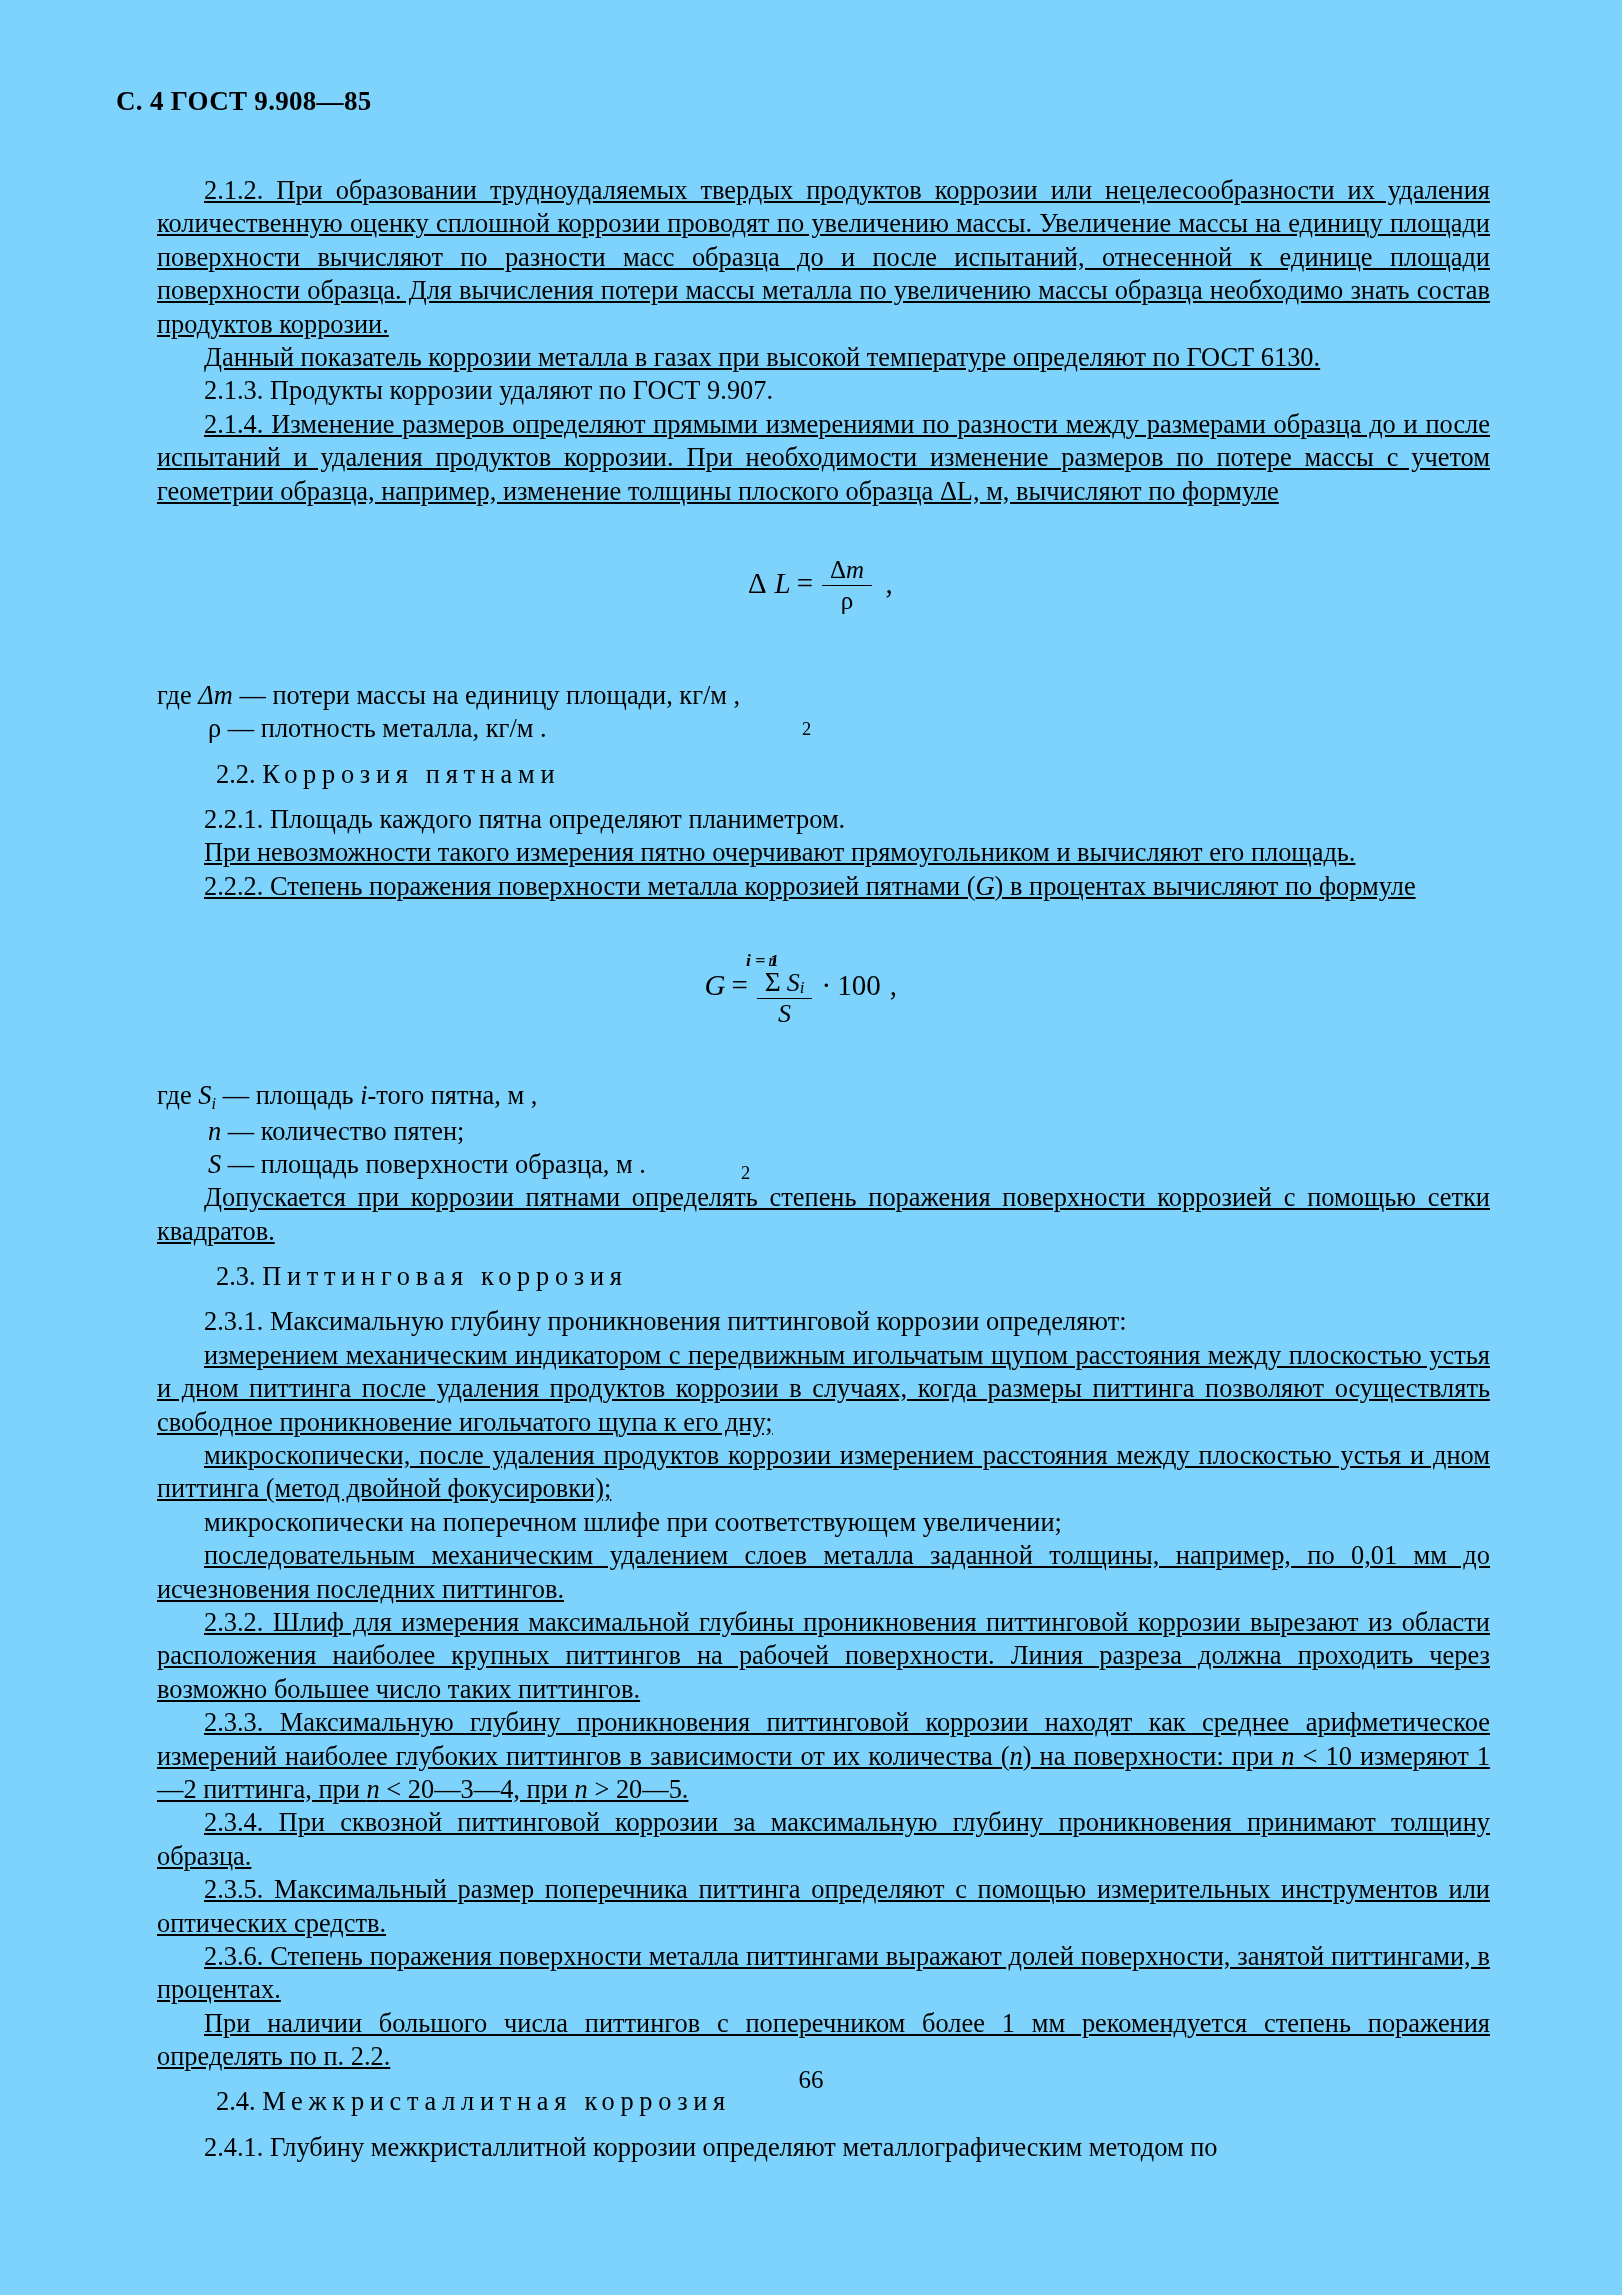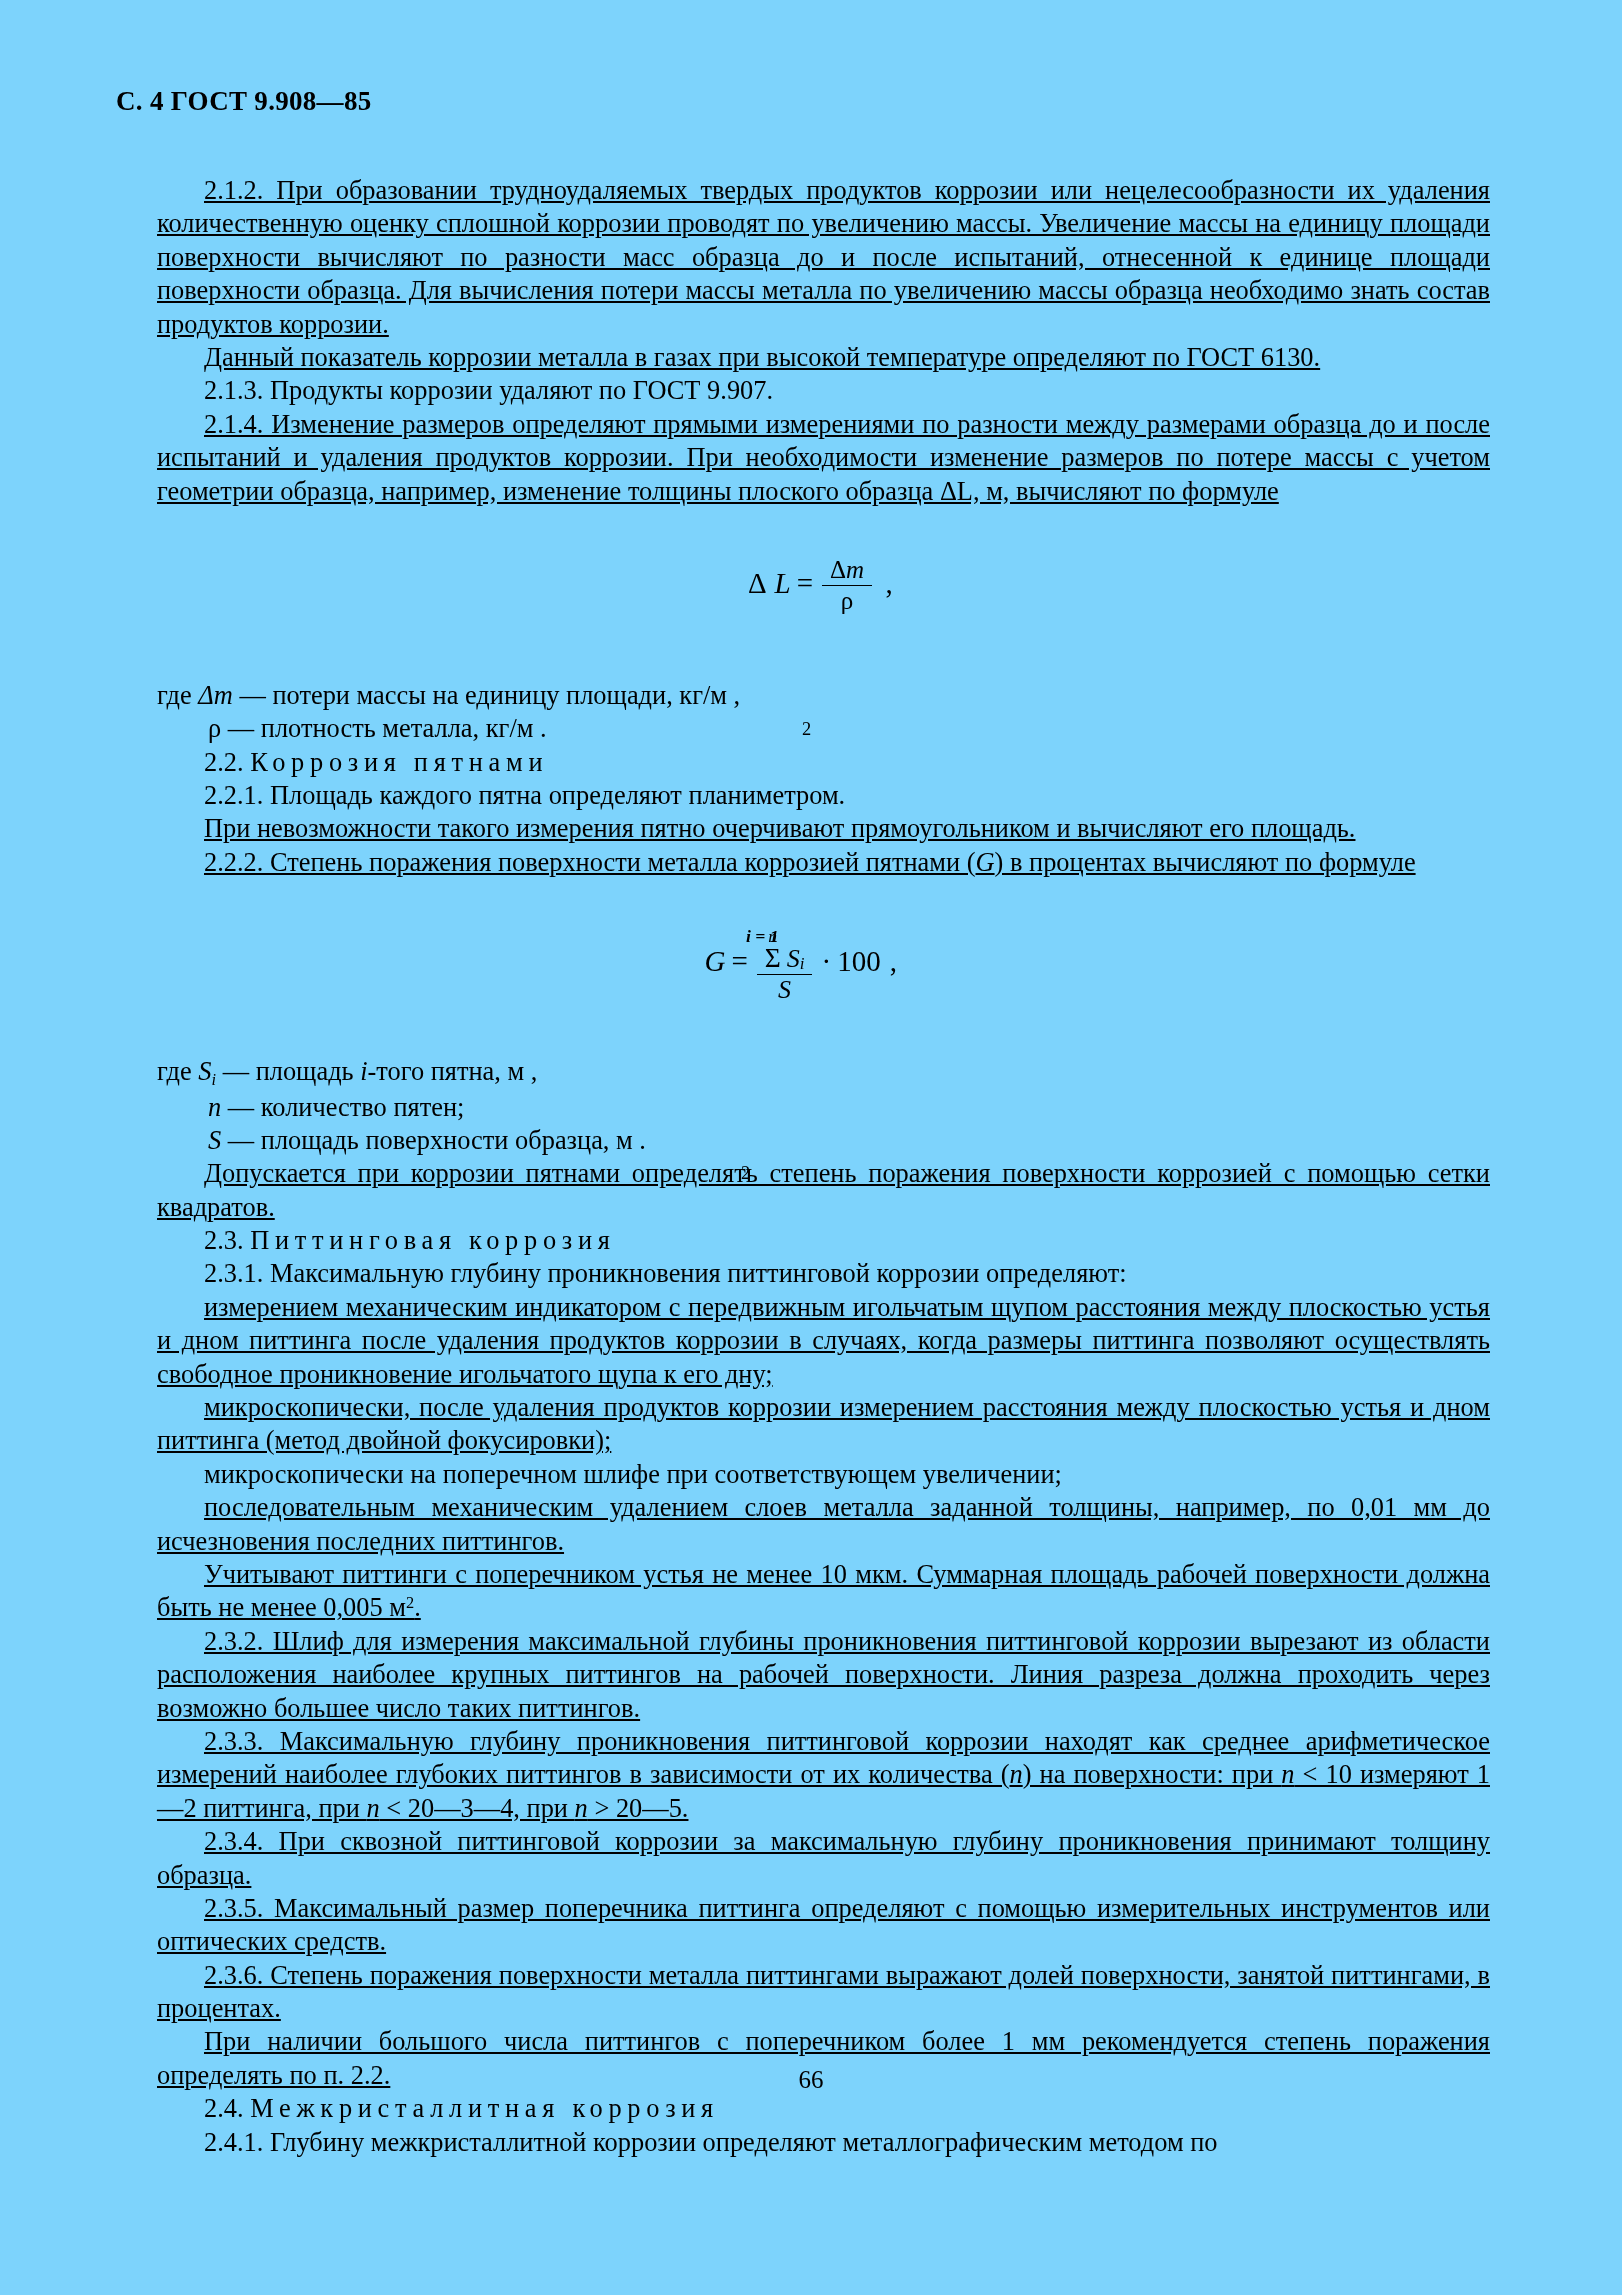--- a/index.html
+++ b/index.html
@@ -49,21 +49,21 @@
   p.para.hang { text-indent: 0; padding-left: 51px; }
 
   
   p.para.full { text-align-last: left; text-decoration: underline; }
 
   
   .sect-head {
     font-size: 26.4px;
     line-height: 1.265;
     text-indent: 47px;
-    margin: 0;
+    margin: 12px;
     white-space: nowrap;
   }
   .sect-head .spaced {
     letter-spacing: 5.7px;
   }
 
   
   .formula-block {
     text-align: center;
     font-size: 27.5px;
@@ -216,21 +216,20 @@
 
     <p class="sect-head"><span>2.3.</span>&nbsp;<span class="spaced">Питтинговая коррозия</span></p>
 
     <p class="para">2.3.1. Максимальную глубину проникновения питтинговой коррозии определяют:</p>
 
     <p class="para full">измерением механическим индикатором с передвижным игольчатым щупом расстояния между плоскостью устья и дном питтинга после удаления продуктов коррозии в случаях, когда размеры питтинга позволяют осуществлять свободное проникновение игольчатого щупа к его дну;</p>
     <p class="para full">микроскопически, после удаления продуктов коррозии измерением расстояния между плоскостью устья и дном питтинга (метод двойной фокусировки);</p>
     <p class="para">микроскопически на поперечном шлифе при соответствующем увеличении;</p>
     <p class="para full">последовательным механическим удалением слоев металла заданной толщины, например, по 0,01 мм до исчезновения последних питтингов.</p>
 
-    <p class="para full"><span>Учитывают питтинги с поперечником устья не менее 10 мкм. Суммарная площадь рабочей поверхности должна быть не менее 0,005 м</span><span class="sup">2</span><span>.</span></p>
 
     <p class="para full">2.3.2. Шлиф для измерения максимальной глубины проникновения питтинговой коррозии вырезают из области расположения наиболее крупных питтингов на рабочей поверхности. Линия разреза должна проходить через возможно большее число таких питтингов.</p>
 
     <p class="para full"><span>2.3.3. Максимальную глубину проникновения питтинговой коррозии находят как среднее арифметическое измерений наиболее глубоких питтингов в зависимости от их количества (</span><span class="it">n</span><span>) на поверхности: при </span><span class="it">n</span><span> &lt; 10 измеряют 1—2 питтинга, при </span><span class="it">n</span><span> &lt; 20—3—4, при </span><span class="it">n</span><span> &gt; 20—5.</span></p>
 
     <p class="para full">2.3.4. При сквозной питтинговой коррозии за максимальную глубину проникновения принимают толщину образца.</p>
 
     <p class="para full">2.3.5. Максимальный размер поперечника питтинга определяют с помощью измерительных инструментов или оптических средств.</p>
 
     <p class="para full">2.3.6. Степень поражения поверхности металла питтингами выражают долей поверхности, занятой питтингами, в процентах.</p>

